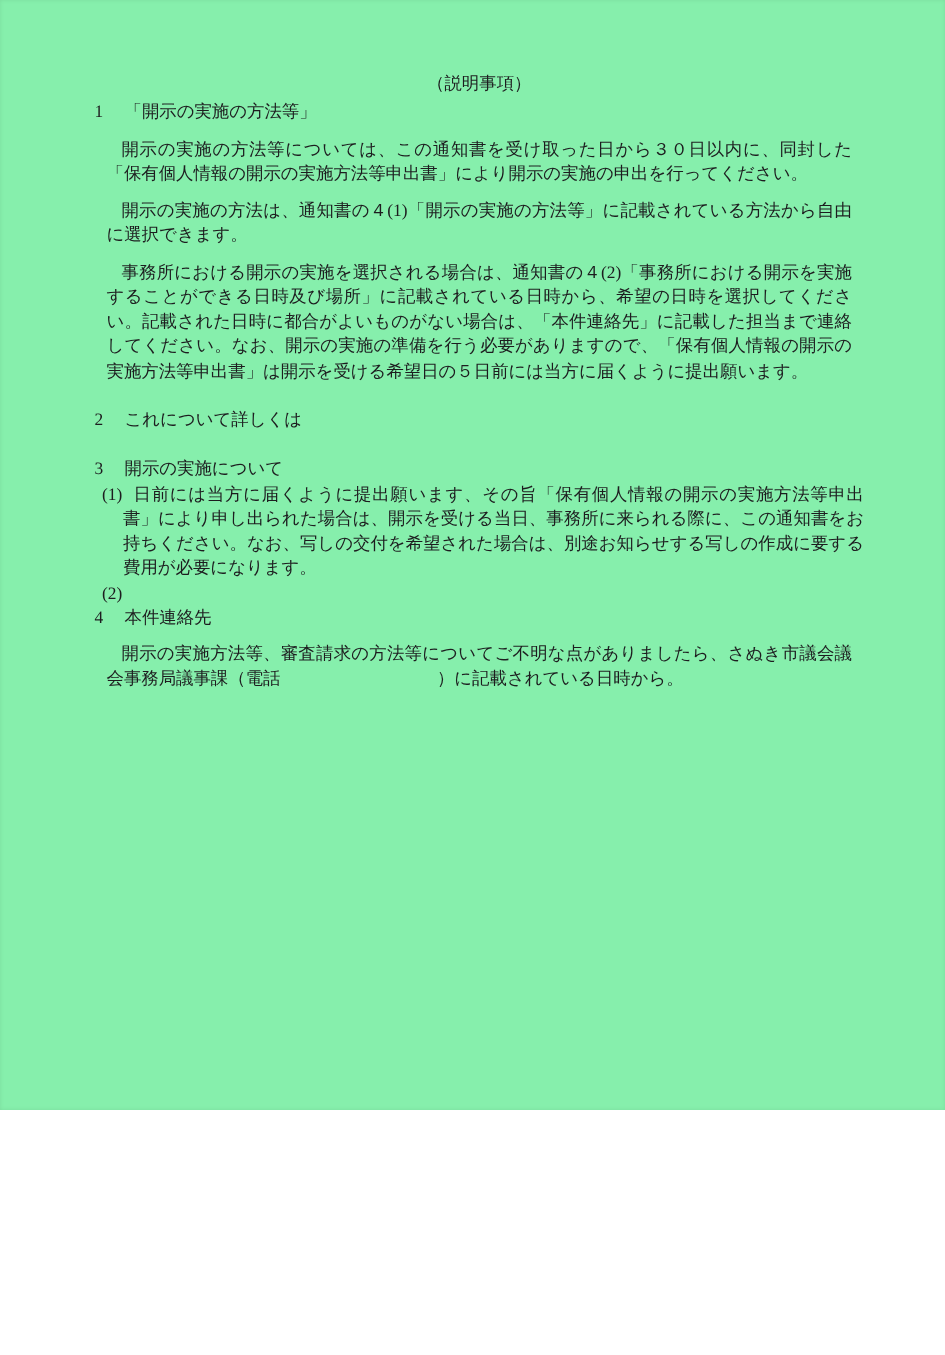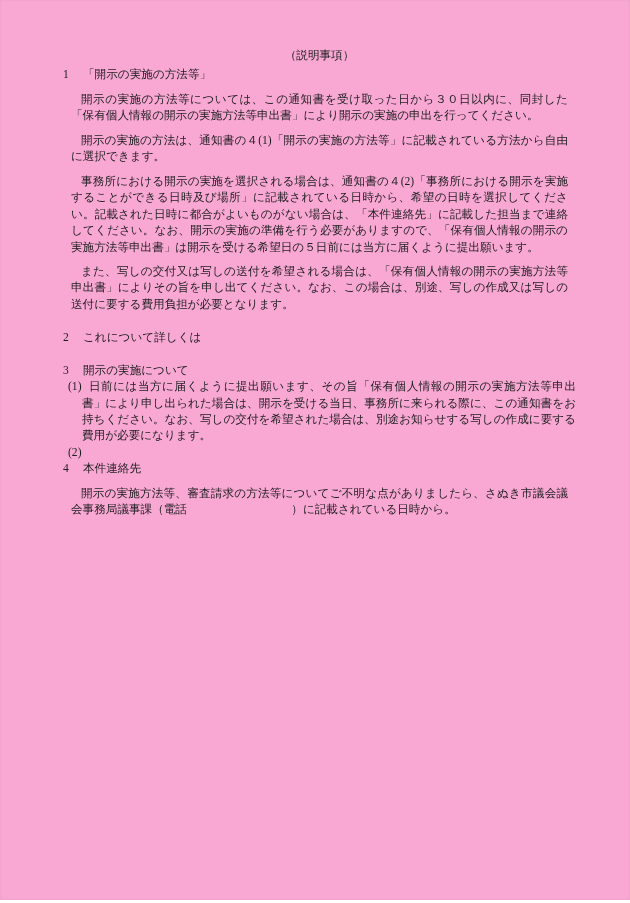--- a/index.html
+++ b/index.html
@@ -1,19 +1,19 @@
 <!DOCTYPE html>
 <html lang="ja"><head>
 <meta charset="utf-8">
 <style>
   html,body { margin:0; padding:0; background:#fff; }
   .page {
     position:relative;
-    width:630px; height:900px;
-    background:#f9a8d4;
+    width:630px; height:740px;
+    background:#86efac;
     overflow:hidden;
     box-shadow: inset 0 0 3px rgba(0,0,0,0.08);
     font-family:"Liberation Serif","DejaVu Serif",serif;
     color:#1d1d1f;
   }
   .doc {
     position:absolute;
     left:63px; top:48px; width:513px;
     font-size:11.6px;
     line-height:16.45px;
@@ -52,21 +52,20 @@
     <p class="doc-title">（説明事項）</p>
 
     <div class="section">
       <div class="sec-head">
         <span class="sec-num">1</span>
         <span class="sec-title">「開示の実施の方法等」</span>
       </div>
       <p class="para">開示の実施の方法等については、この通知書を受け取った日から３０日以内に、同封した「保有個人情報の開示の実施方法等申出書」により開示の実施の申出を行ってください。</p>
       <p class="para">開示の実施の方法は、通知書の４(1)「開示の実施の方法等」に記載されている方法から自由に選択できます。</p>
       <p class="para">事務所における開示の実施を選択される場合は、通知書の４(2)「事務所における開示を実施することができる日時及び場所」に記載されている日時から、希望の日時を選択してください。記載された日時に都合がよいものがない場合は、「本件連絡先」に記載した担当まで連絡してください。なお、開示の実施の準備を行う必要がありますので、「保有個人情報の開示の実施方法等申出書」は開示を受ける希望日の５日前には当方に届くように提出願います。</p>
-      <p class="para">また、写しの交付又は写しの送付を希望される場合は、「保有個人情報の開示の実施方法等申出書」によりその旨を申し出てください。なお、この場合は、別途、写しの作成又は写しの送付に要する費用負担が必要となります。</p>
     </div>
 
     <div class="section gap">
       <div class="sec-head">
         <span class="sec-num">2</span>
         <span class="sec-title">これについて詳しくは</span>
       </div>
     </div>
 
     <div class="section gap">

